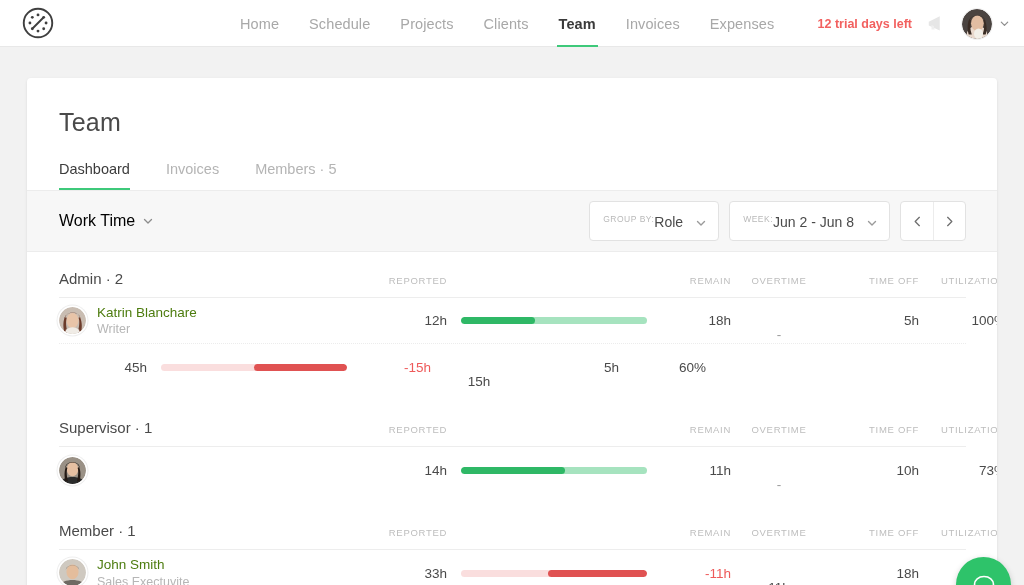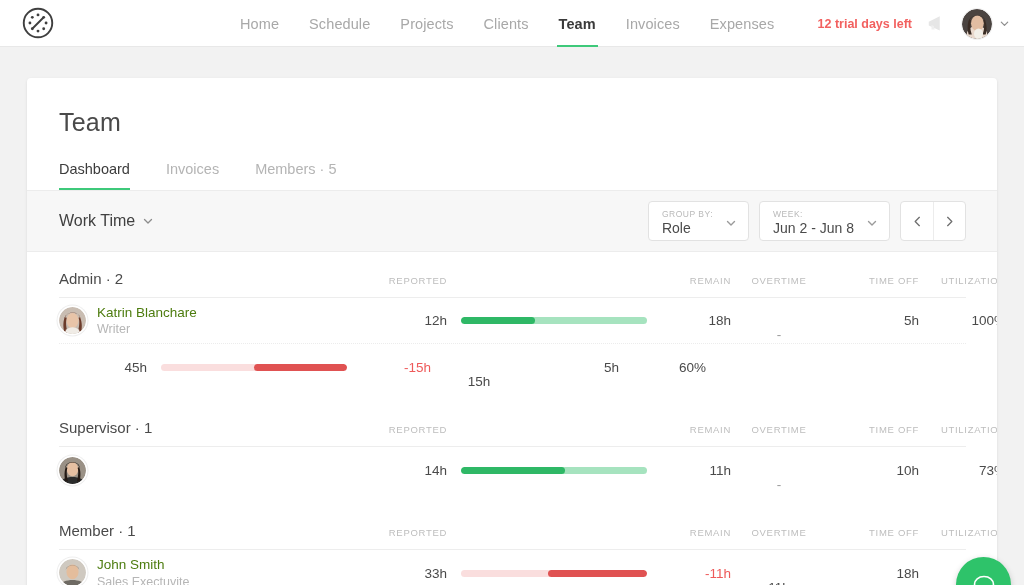--- a/index.html
+++ b/index.html
@@ -153,21 +153,21 @@
     display: flex;
     align-items: center;
     padding: 0 31px 0 32px;
   }
 
   .worktime {
     display: flex;
     align-items: center;
     gap: 7px;
     font-size: 16px;
-    color: #404040;
+    color: #000000;
     cursor: pointer;
   }
   .chev { width: 12px; height: 12px; display: block; }
 
   .toolbar-right {
     margin-left: auto;
     display: flex;
     align-items: center;
     gap: 10px;
   }
@@ -176,21 +176,21 @@
     height: 40px;
     background: #ffffff;
     border: 1px solid #e2e2e2;
     border-radius: 4px;
     padding: 3px 11px 0 13px;
     display: flex;
     align-items: center;
     gap: 12px;
     cursor: pointer;
   }
-  .selectbox .txtcol { display: flex; flex-direction: column; justify-content: center; }
+  .selectbox .txtcol { display: flex; flex-direction: row; justify-content: center; }
   .sb-label {
     font-size: 8.5px;
     color: #b9b9b9;
     letter-spacing: .5px;
     line-height: 11px;
   }
   .sb-value {
     font-size: 14px;
     color: #4a4a4a;
     line-height: 17px;

